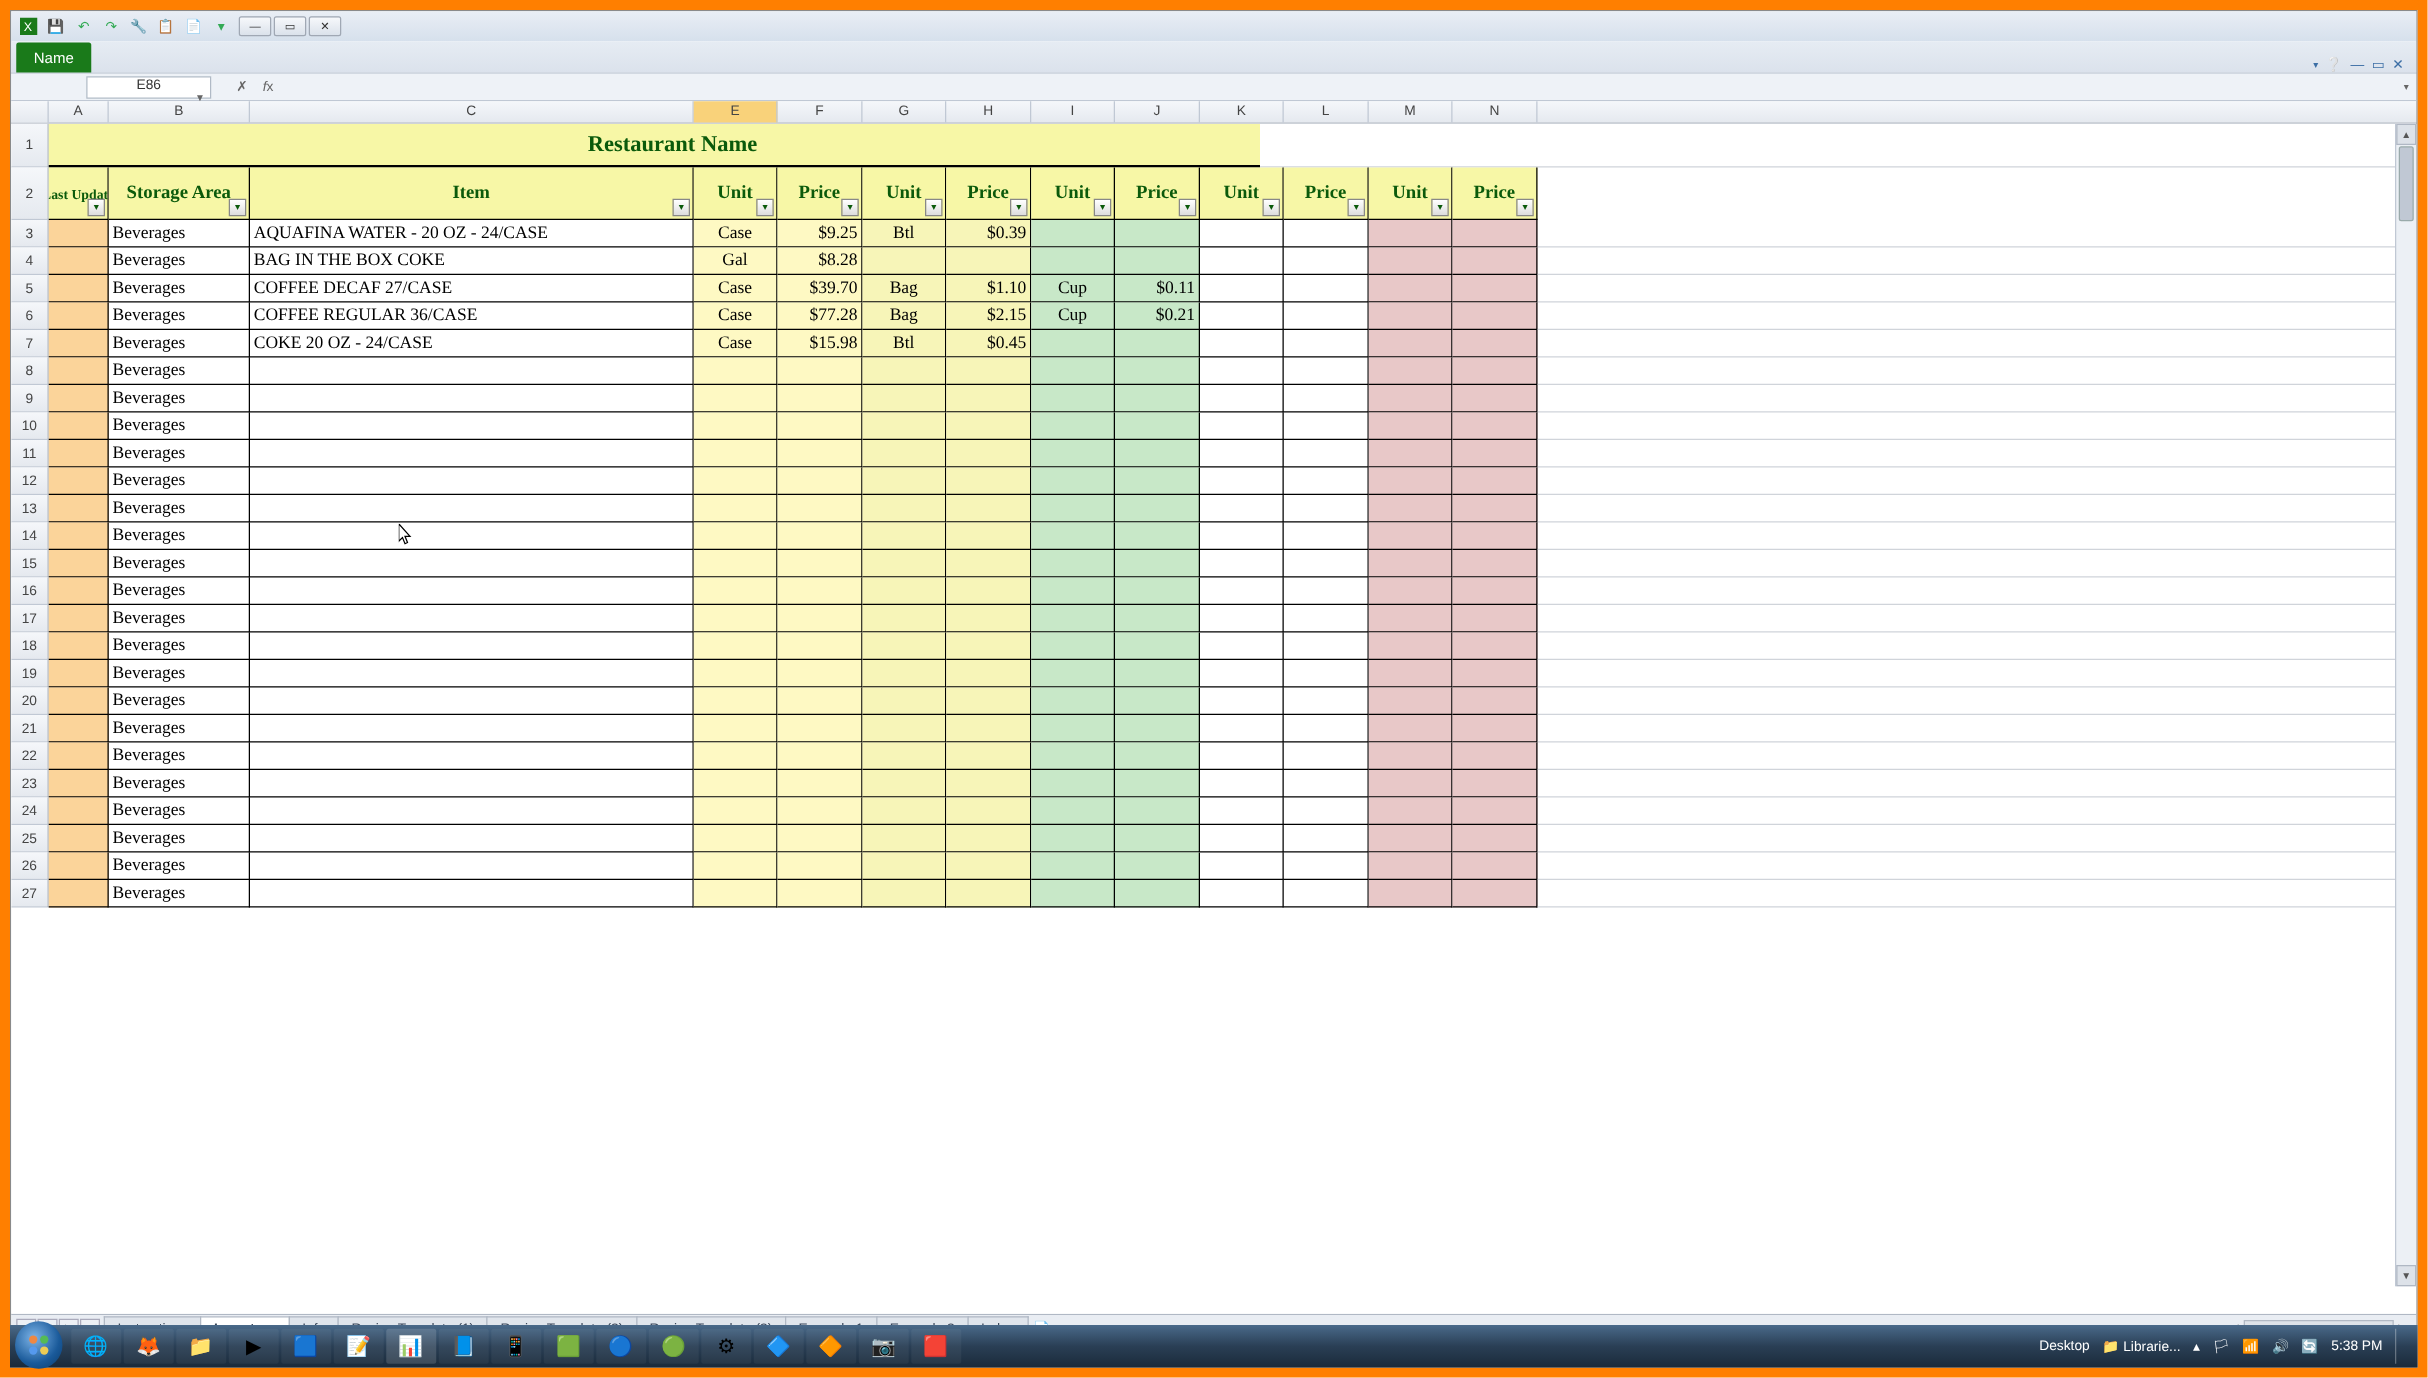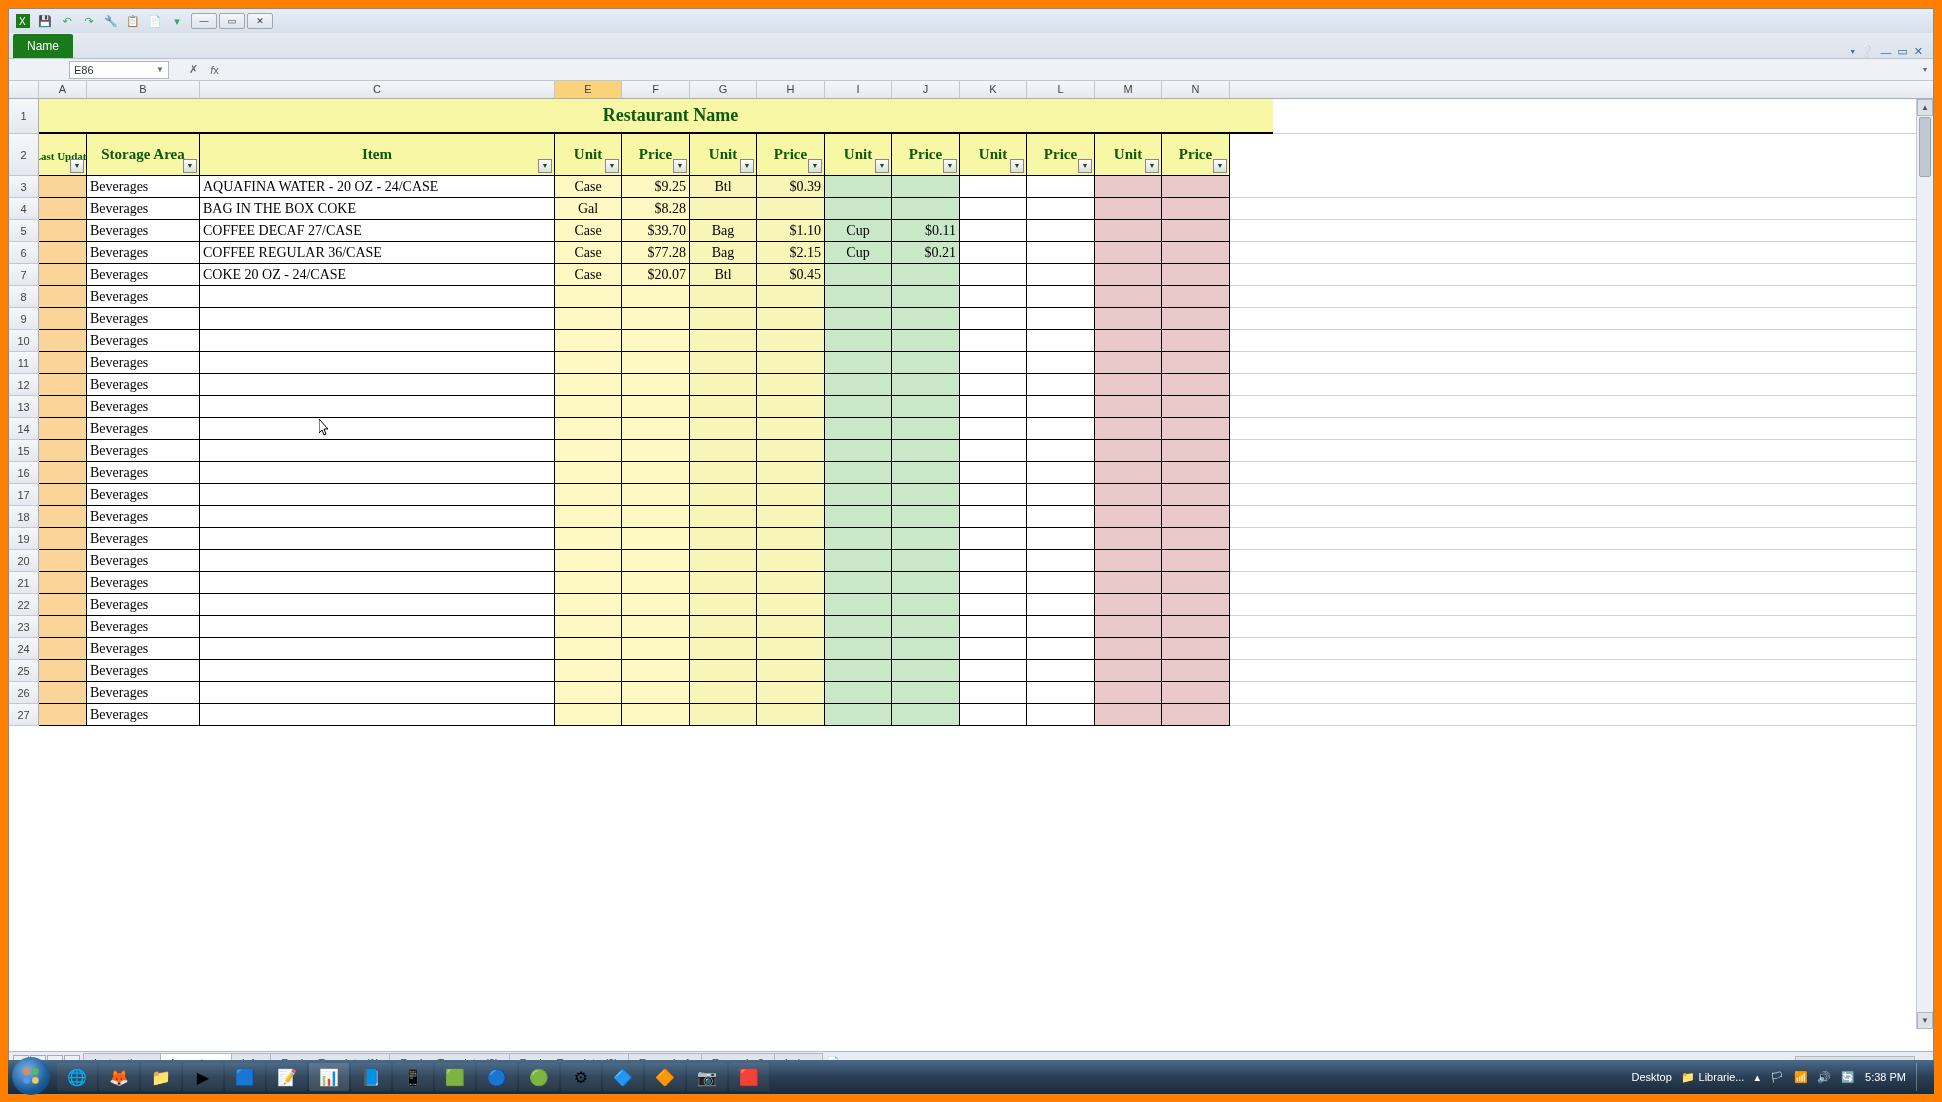--- a/index.html
+++ b/index.html
@@ -15,21 +15,21 @@
 .win-btn { width: 26px; height: 16px; border: 1px solid #a0a8b4; background: linear-gradient(#f6f8fb,#dbe2eb); border-radius: 2px; display: flex; align-items: center; justify-content: center; font-size: 9px; color:#333; }
 
 
 .ribbon-tabs { height: 26px; background: linear-gradient(#e6ecf3,#dbe2ec); border-bottom: 1px solid #b7c2d0; display: flex; align-items: flex-end; padding: 0 4px; gap: 2px; }
 .file-tab { background: #1a7a1a; color: #fff; padding: 5px 14px; font-size: 12px; border-radius: 2px 2px 0 0; }
 .ribbon-tab { padding: 5px 12px; font-size: 12px; color: #3a475a; }
 .ribbon-right { margin-left: auto; display: flex; gap: 6px; align-items: center; color:#3b6ea5; padding-right:6px; }
 
 
 .formula-row { height: 22px; background: #eef2f7; border-bottom: 1px solid #c0c8d4; display: flex; align-items: center; }
-.name-box { width: 100px; margin-left: 60px; border: 1px solid #b0bac6; background: #fff; height: 18px; display:flex; align-items:center; padding:0 4px; font-size:11px; color:#333; }
+.name-box { width: 100px; margin-left: 60px; border: 1px solid #b0bac6; background: #fff; height: 18px; display:flex; align-items:center; padding:0 4px; font-size:11px; color:#333;flex-direction:column; }
 .name-box .dd { margin-left:auto; font-size:8px; color:#666; }
 .fx-btn { margin-left: 12px; color:#666; }
 .formula-input { flex:1; margin-left: 60px; height:18px; }
 
 
 .colhdr-row { height: 18px; background: linear-gradient(#f5f7fa,#e5e9ef); border-bottom: 1px solid #a8b0bc; display:flex; }
 .rowhdr-gutter { width: 30px; border-right: 1px solid #c0c8d4; background: linear-gradient(#f5f7fa,#e5e9ef); }
 .colhdr { border-right: 1px solid #c0c8d4; text-align: center; font-size: 11px; color:#444; line-height:17px; }
 .colhdr.sel { background: #f9d27a; }
 
@@ -158,21 +158,21 @@
         <div class="colhdr" style="width: 67px;">M</div>
         <div class="colhdr" style="width: 68px;">N</div>
         <div class="colhdr" style="flex: 1 1 0%; border-right: none;"></div>
       </div>
   </div>
 
   <div class="grid">
 
     <div class="row tall">
       <div class="rowhdr">1</div>
-      <div class="title-cell" style="width:1234px;padding-left:29px;">
+      <div class="title-cell" style="width:969px;padding-left:29px;">
         <span>Restaurant Name</span>
       </div>
       <div class="cell thin" style="flex:1; border-right:none;"></div>
     </div>
 
     <div class="row hdr2">
       <div class="rowhdr">2</div>
       <div class="cell hcell" style="width:48px; padding:0;">
         <div class="hcell-last"><span>Last Update</span></div>
         <div class="filter">▼</div>
@@ -298,21 +298,21 @@
           <div class="cell center fill-pink" style="width:67px;"></div>
           <div class="cell right fill-pink" style="width:68px;"></div>
           <div class="cell thin" style="flex:1; border-right:none;"></div>
         </div>
         <div class="row">
           <div class="rowhdr">7</div>
           <div class="peach" style="width:48px;"></div>
           <div class="cell" style="width:113px;">Beverages</div>
           <div class="cell" style="width:355px;">COKE 20 OZ - 24/CASE</div>
           <div class="cell center fill-blue" style="width:67px;">Case</div>
-          <div class="cell right fill-blue" style="width:68px;">$20.07</div>
+          <div class="cell right fill-blue" style="width:68px;">$15.98</div>
           <div class="cell center fill-yellow" style="width:67px;">Btl</div>
           <div class="cell right fill-yellow" style="width:68px;">$0.45</div>
           <div class="cell center fill-green" style="width:67px;"></div>
           <div class="cell right fill-green" style="width:68px;"></div>
           <div class="cell center " style="width:67px;"></div>
           <div class="cell right " style="width:68px;"></div>
           <div class="cell center fill-pink" style="width:67px;"></div>
           <div class="cell right fill-pink" style="width:68px;"></div>
           <div class="cell thin" style="flex:1; border-right:none;"></div>
         </div>

